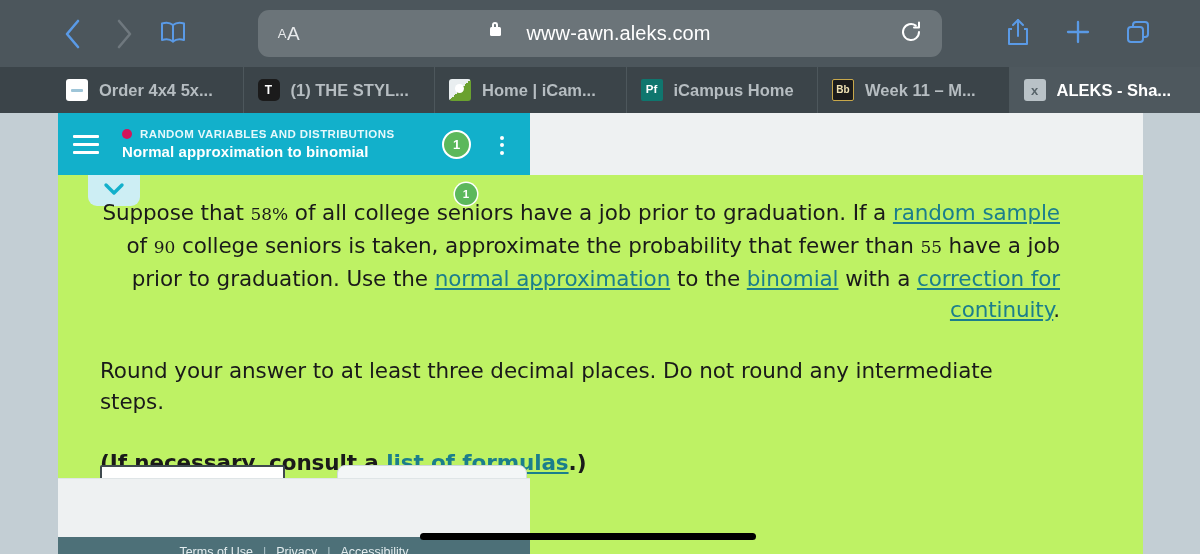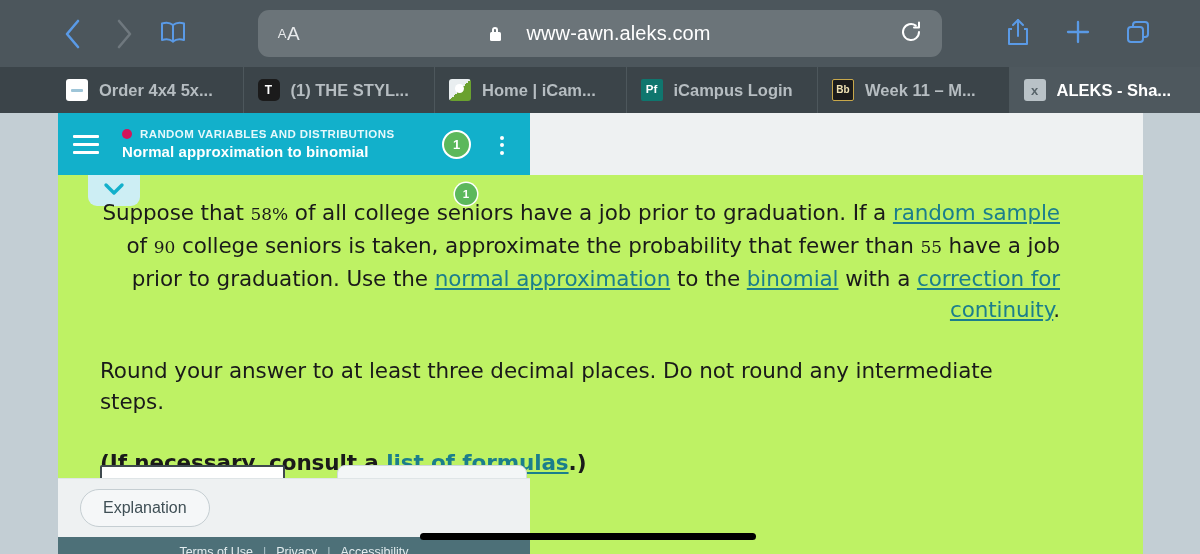--- a/index.html
+++ b/index.html
@@ -34,21 +34,21 @@
     background: #6b7479; border-radius: 11px;
     display: flex; align-items: center;
   }
   .aa-box {
     width: 62px; height: 47px; display:flex; align-items:center; justify-content:center;
     color: #e8eaec; letter-spacing: .5px;
   }
   .aa-small { font-size: 13px; }
   .aa-big { font-size: 19px; }
   .url-center {
-    flex: 1; display: flex; align-items: center; justify-content: center; gap: 26px;
+    flex: 1; display: flex; justify-content: center; gap: 26px;
     color: #ffffff; font-size: 20px; letter-spacing: .1px;
   }
   .lock {
     width: 11px; height: 14px; position: relative; display:inline-block;
   }
   .lock .body { position:absolute; bottom:0; left:0; width:11px; height:9px; background:#fff; border-radius:1.5px;}
   .lock .shackle { position:absolute; top:0; left:2.5px; width:6px; height:7px; border:2px solid #fff; border-bottom:none; border-radius:3px 3px 0 0;}
   .reload-box {
     width: 62px; height: 47px; display:flex; align-items:center; justify-content:center;
   }
@@ -296,21 +296,21 @@
 
     <div class="tab">
       <span class="fav fav-home">
           <span class="dot"></span>
         </span>
       <span class="tab-label">Home | iCam...</span>
     </div>
 
     <div class="tab">
       <span class="fav fav-pf">Pf</span>
-      <span class="tab-label">iCampus Login</span>
+      <span class="tab-label">iCampus Home</span>
     </div>
 
     <div class="tab">
       <span class="fav fav-bb">Bb</span>
       <span class="tab-label">Week 11 – M...</span>
     </div>
 
     <div class="tab active">
       <span class="fav fav-x">x</span>
       <span class="tab-label">ALEKS - Sha...</span>
@@ -364,21 +364,20 @@
       <div class="qtext para3"><span>(If necessary, consult a </span><span class="qlink">list of formulas</span><span>.)</span></div>
 
     </div>
 
     <div class="answer-row">
       <input class="ans-input" type="text" placeholder="" style="">
       <div class="ans-box2"></div>
     </div>
 
     <div class="action-bar">
-      <div class="btn-expl">Explanation</div>
     </div>
 
     <div class="footer">
       <a>Terms of Use</a>
       <span class="sep">|</span>
       <a>Privacy</a>
       <span class="sep">|</span>
       <a>Accessibility</a>
     </div>
 

